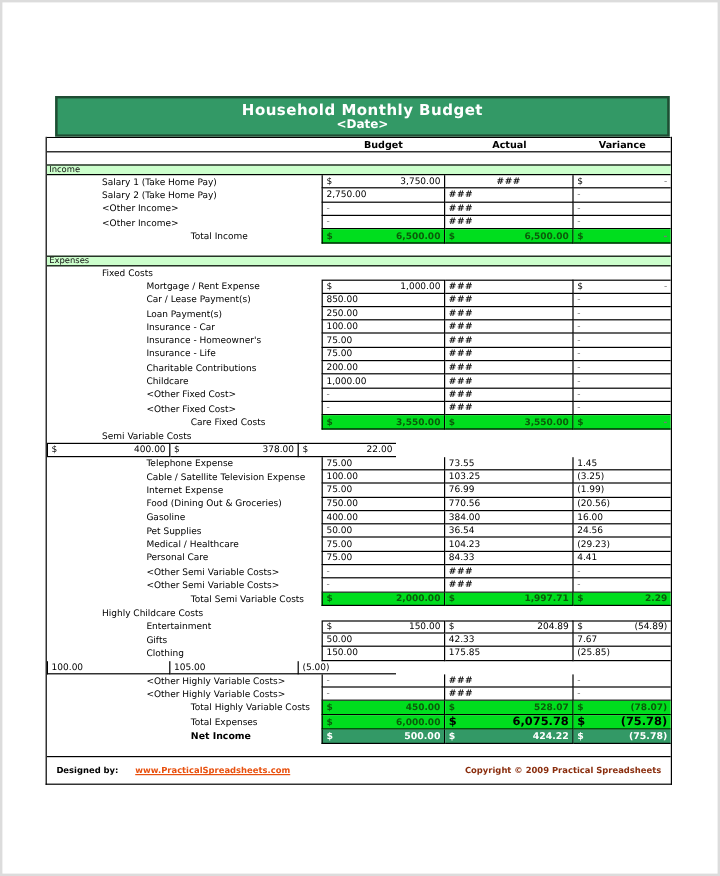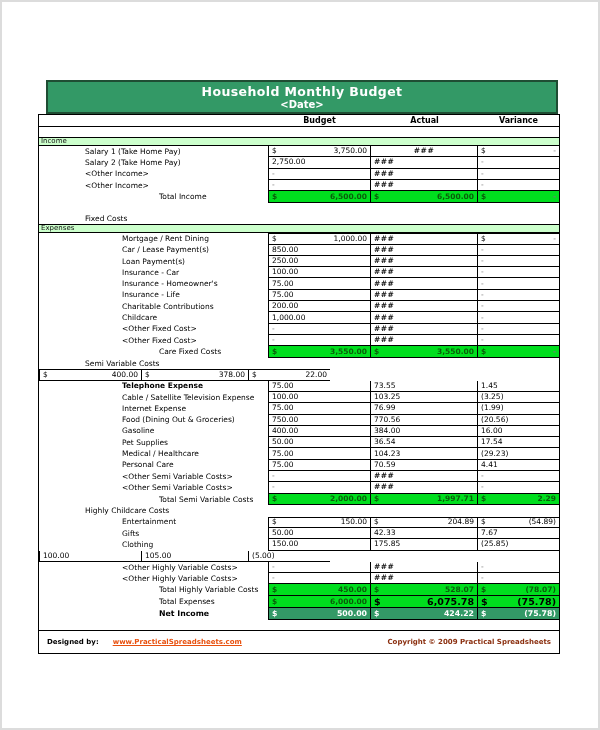--- a/index.html
+++ b/index.html
@@ -135,28 +135,28 @@
           <div class="cell c-a">
             <span class="dollar">$</span>
             <span class="val">6,500.00</span>
           </div>
           <div class="cell c-v">
             <span class="dollar">$</span>
             <span class="val dash">-</span>
           </div>
         </div>
         <div class="row r-blank"></div>
+        <div class="row r-section">
+          <span class="s-label">Expenses</span>
+        </div>
         <div class="row r-label">
           <div class="c-label" style="padding-left: 46px;">Fixed Costs</div>
         </div>
-        <div class="row r-section">
-          <span class="s-label">Expenses</span>
-        </div>
         <div class="row r-data ftop">
-          <div class="c-label" style="padding-left: 83px;">Mortgage / Rent Dining</div>
+          <div class="c-label" style="padding-left: 83px;">Mortgage / Rent Expense</div>
           <div class="cell c-b">
             <span class="dollar">$</span>
             <span class="val">1,000.00</span>
           </div>
           <div class="cell c-a">
             <span class="val hash">###</span>
           </div>
           <div class="cell c-v">
             <span class="dollar">$</span>
             <span class="val dash">-</span>
@@ -296,21 +296,21 @@
           <div class="cell c-a">
             <span class="dollar">$</span>
             <span class="val">378.00</span>
           </div>
           <div class="cell c-v">
             <span class="dollar">$</span>
             <span class="val">22.00</span>
           </div>
         </div>
         <div class="row r-data">
-          <div class="c-label" style="padding-left: 83px; font-weight: bold;">Telephone Expense</div>
+          <div class="c-label" style="padding-left: 83px;">Telephone Expense</div>
           <div class="cell c-b">
             <span class="val">75.00</span>
           </div>
           <div class="cell c-a">
             <span class="val">73.55</span>
           </div>
           <div class="cell c-v">
             <span class="val">1.45</span>
           </div>
         </div>
@@ -364,42 +364,42 @@
         </div>
         <div class="row r-data">
           <div class="c-label" style="padding-left: 83px;">Pet Supplies</div>
           <div class="cell c-b">
             <span class="val">50.00</span>
           </div>
           <div class="cell c-a">
             <span class="val">36.54</span>
           </div>
           <div class="cell c-v">
-            <span class="val">17.54</span>
+            <span class="val">24.56</span>
           </div>
         </div>
         <div class="row r-data">
           <div class="c-label" style="padding-left: 83px;">Medical / Healthcare</div>
           <div class="cell c-b">
             <span class="val">75.00</span>
           </div>
           <div class="cell c-a">
             <span class="val">104.23</span>
           </div>
           <div class="cell c-v">
             <span class="val">(29.23)</span>
           </div>
         </div>
         <div class="row r-data">
           <div class="c-label" style="padding-left: 83px;">Personal Care</div>
           <div class="cell c-b">
             <span class="val">75.00</span>
           </div>
           <div class="cell c-a">
-            <span class="val">70.59</span>
+            <span class="val">84.33</span>
           </div>
           <div class="cell c-v">
             <span class="val">4.41</span>
           </div>
         </div>
         <div class="row r-data">
           <div class="c-label" style="padding-left: 83px;">&lt;Other Semi Variable Costs&gt;</div>
           <div class="cell c-b">
             <span class="val dash">-</span>
           </div>

